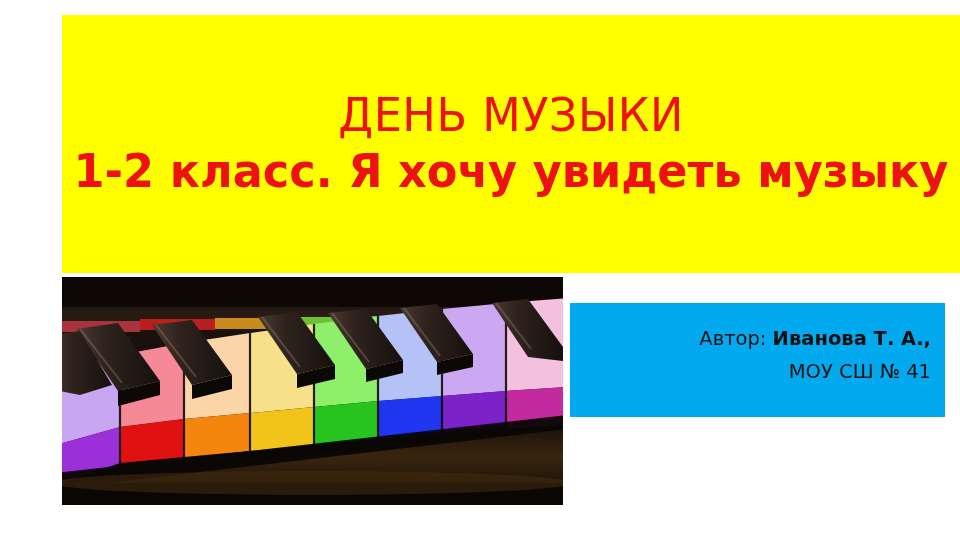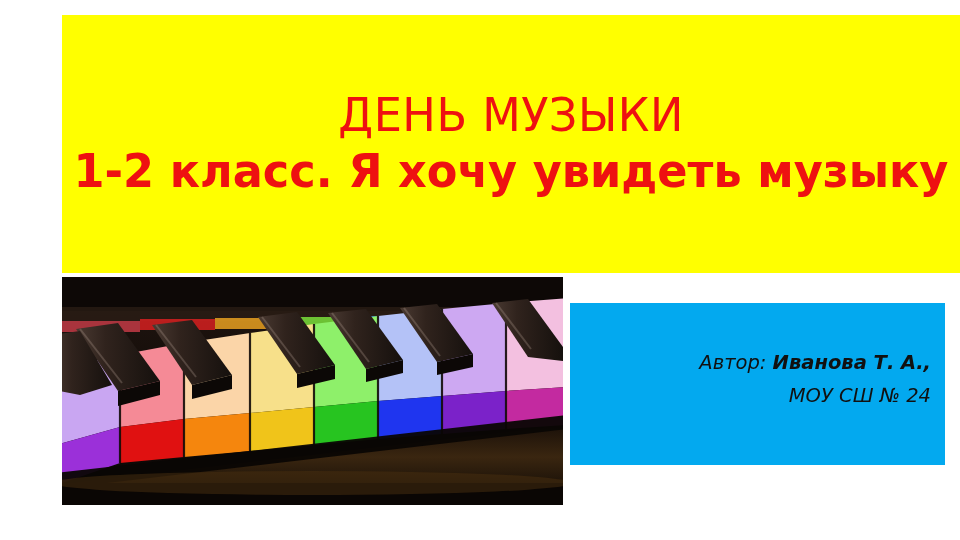--- a/index.html
+++ b/index.html
@@ -60,28 +60,27 @@
     background: #0b0705;
   }
   #piano-photo svg { display: block; }
 
   
   #author-box {
     position: absolute;
     left: 570px;
     top: 303px;
     width: 375px;
-    height: 162px;
+    height: 114px;
     background: #03a9ef;
     box-sizing: border-box;
     padding: 6px 14px 16px 10px;
     display: flex;
     flex-direction: column;
     justify-content: center;
-    font-style: italic;
   }
   .author-line {
     color: #111111;
     font-size: 19.5px;
     line-height: 1.0;
     text-align: right;
     padding: 7px 0;
     white-space: nowrap;
   }
   .author-line b { font-weight: 700; }
@@ -197,14 +196,14 @@
     <polygon points="-6,196 506,138 506,152 -6,212" fill="#0a0604" opacity="0.95"></polygon>
     <rect x="0" y="206" width="501" height="22" fill="#0a0604"></rect>
     <ellipse cx="250" cy="206" rx="260" ry="12" fill="#4a3010" opacity="0.5"></ellipse>
   </svg>
 </div>
 
 <div id="author-box">
   <div class="author-line">
     <span>Автор: </span><b>Иванова Т. А.,</b>
   </div>
-  <div class="author-line">МОУ СШ № 24</div>
+  <div class="author-line">МОУ СШ № 41</div>
 </div>
 
 </body></html>

